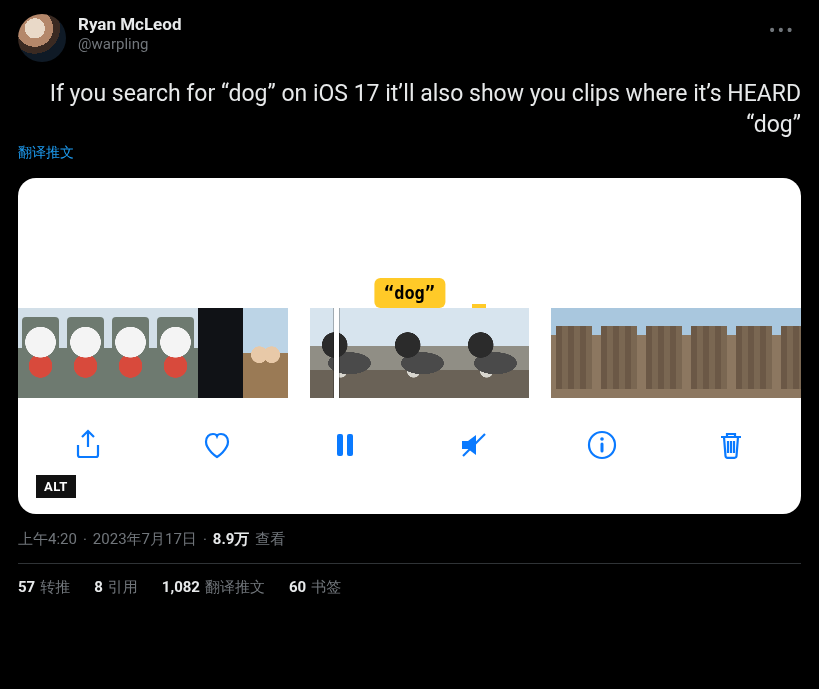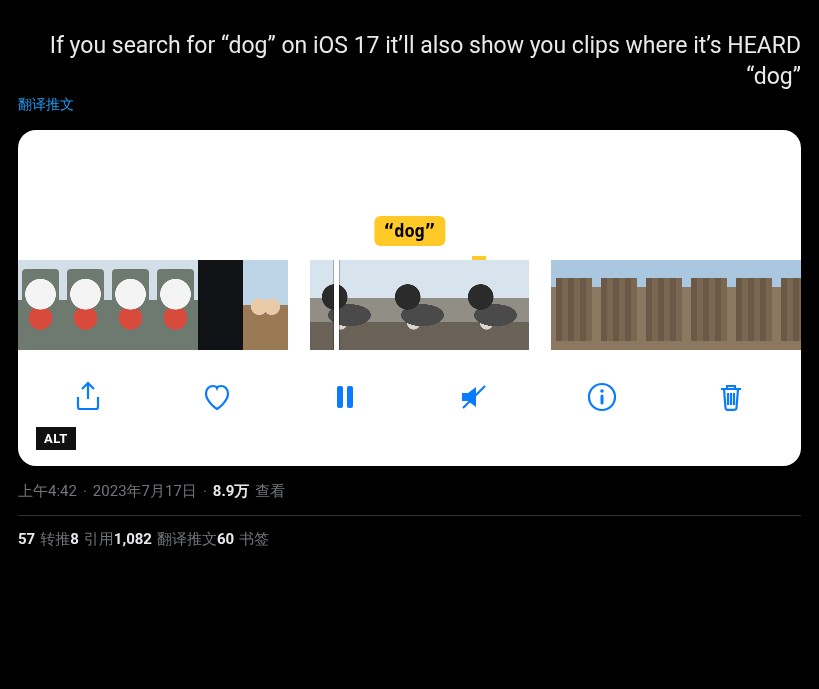--- a/index.html
+++ b/index.html
@@ -31,21 +31,21 @@
     background: #fff;
     border-radius: 18px;
     overflow: hidden;
     width: 100%;
     height: 336px;
     position: relative;
   }
   .media-top { height: 130px; position: relative; }
   .dog-label {
     position: absolute; left: 50%; transform: translateX(-50%);
-    bottom: 14px;
+    bottom: 0;
     background: #ffca28; color: #000;
     font-family: ui-monospace, Menlo, Consolas, monospace;
     font-size: 17px; font-weight: 700;
     padding: 5px 10px; border-radius: 6px;
   }
   .marker-tick {
     position: absolute; top: 126px; left: 58%;
     width: 14px; height: 4px; background: #ffca28;
   }
   .filmstrip {
@@ -118,30 +118,38 @@
     padding: 4px 8px; border-radius: 0; letter-spacing: 0.5px;
   }
   .meta-row {
     margin-top: 16px; color: #71767b; font-size: 15px;
     display: flex; align-items: center; gap: 6px; flex-wrap: wrap;
   }
   .meta-row .views-num { color: #e7e9ea; font-weight: 700; text-align: right; }
   .divider { border: none; border-top: 1px solid #2f3336; margin: 14px 0 0 0; }
   .stats-row {
     padding: 14px 0 0 0;
-    display: flex; color: #71767b; font-size: 15px;
+    display: flex; gap: 24px; color: #71767b; font-size: 15px;
   }
   .stat { display: flex; gap: 5px; cursor: pointer; }
   .stat .num { color: #e7e9ea; font-weight: 700; }
 </style>
 </head>
 <body>
 
 <div class="tweet">
 
+  <div class="header">
+    <div class="avatar"></div>
+    <div class="names">
+      <div class="display-name">Ryan McLeod</div>
+      <div class="handle">@warpling</div>
+    </div>
+    <div class="more">•••</div>
+  </div>
 
   <div class="body-text">If you search for “dog” on iOS 17 it’ll also show you clips where it’s HEARD “dog”</div>
 
   <a class="translate-link">翻译推文</a>
 
   <div class="media-card">
     <div class="media-top">
       <div class="dog-label">“dog”</div>
     </div>
     <div class="marker-tick"></div>
@@ -205,21 +213,21 @@
         <svg viewBox="0 0 36 36">
             <path class="ios-blue" d="M8 10h20M14 10V7h8v3M11 10l1.5 19a2 2 0 0 0 2 1.8h7a2 2 0 0 0 2-1.8L25 10M15 14v12M18 14v12M21 14v12"></path>
           </svg>
       </div>
     </div>
 
     <div class="alt-badge">ALT</div>
   </div>
 
   <div class="meta-row">
-    <span>上午4:42</span>
+    <span>上午4:20</span>
     <span>·</span>
     <span>2023年7月17日</span>
     <span>·</span>
     <span class="views-num">8.9万</span>
     <span>查看</span>
   </div>
 
   <hr class="divider">
 
   <div class="stats-row">

